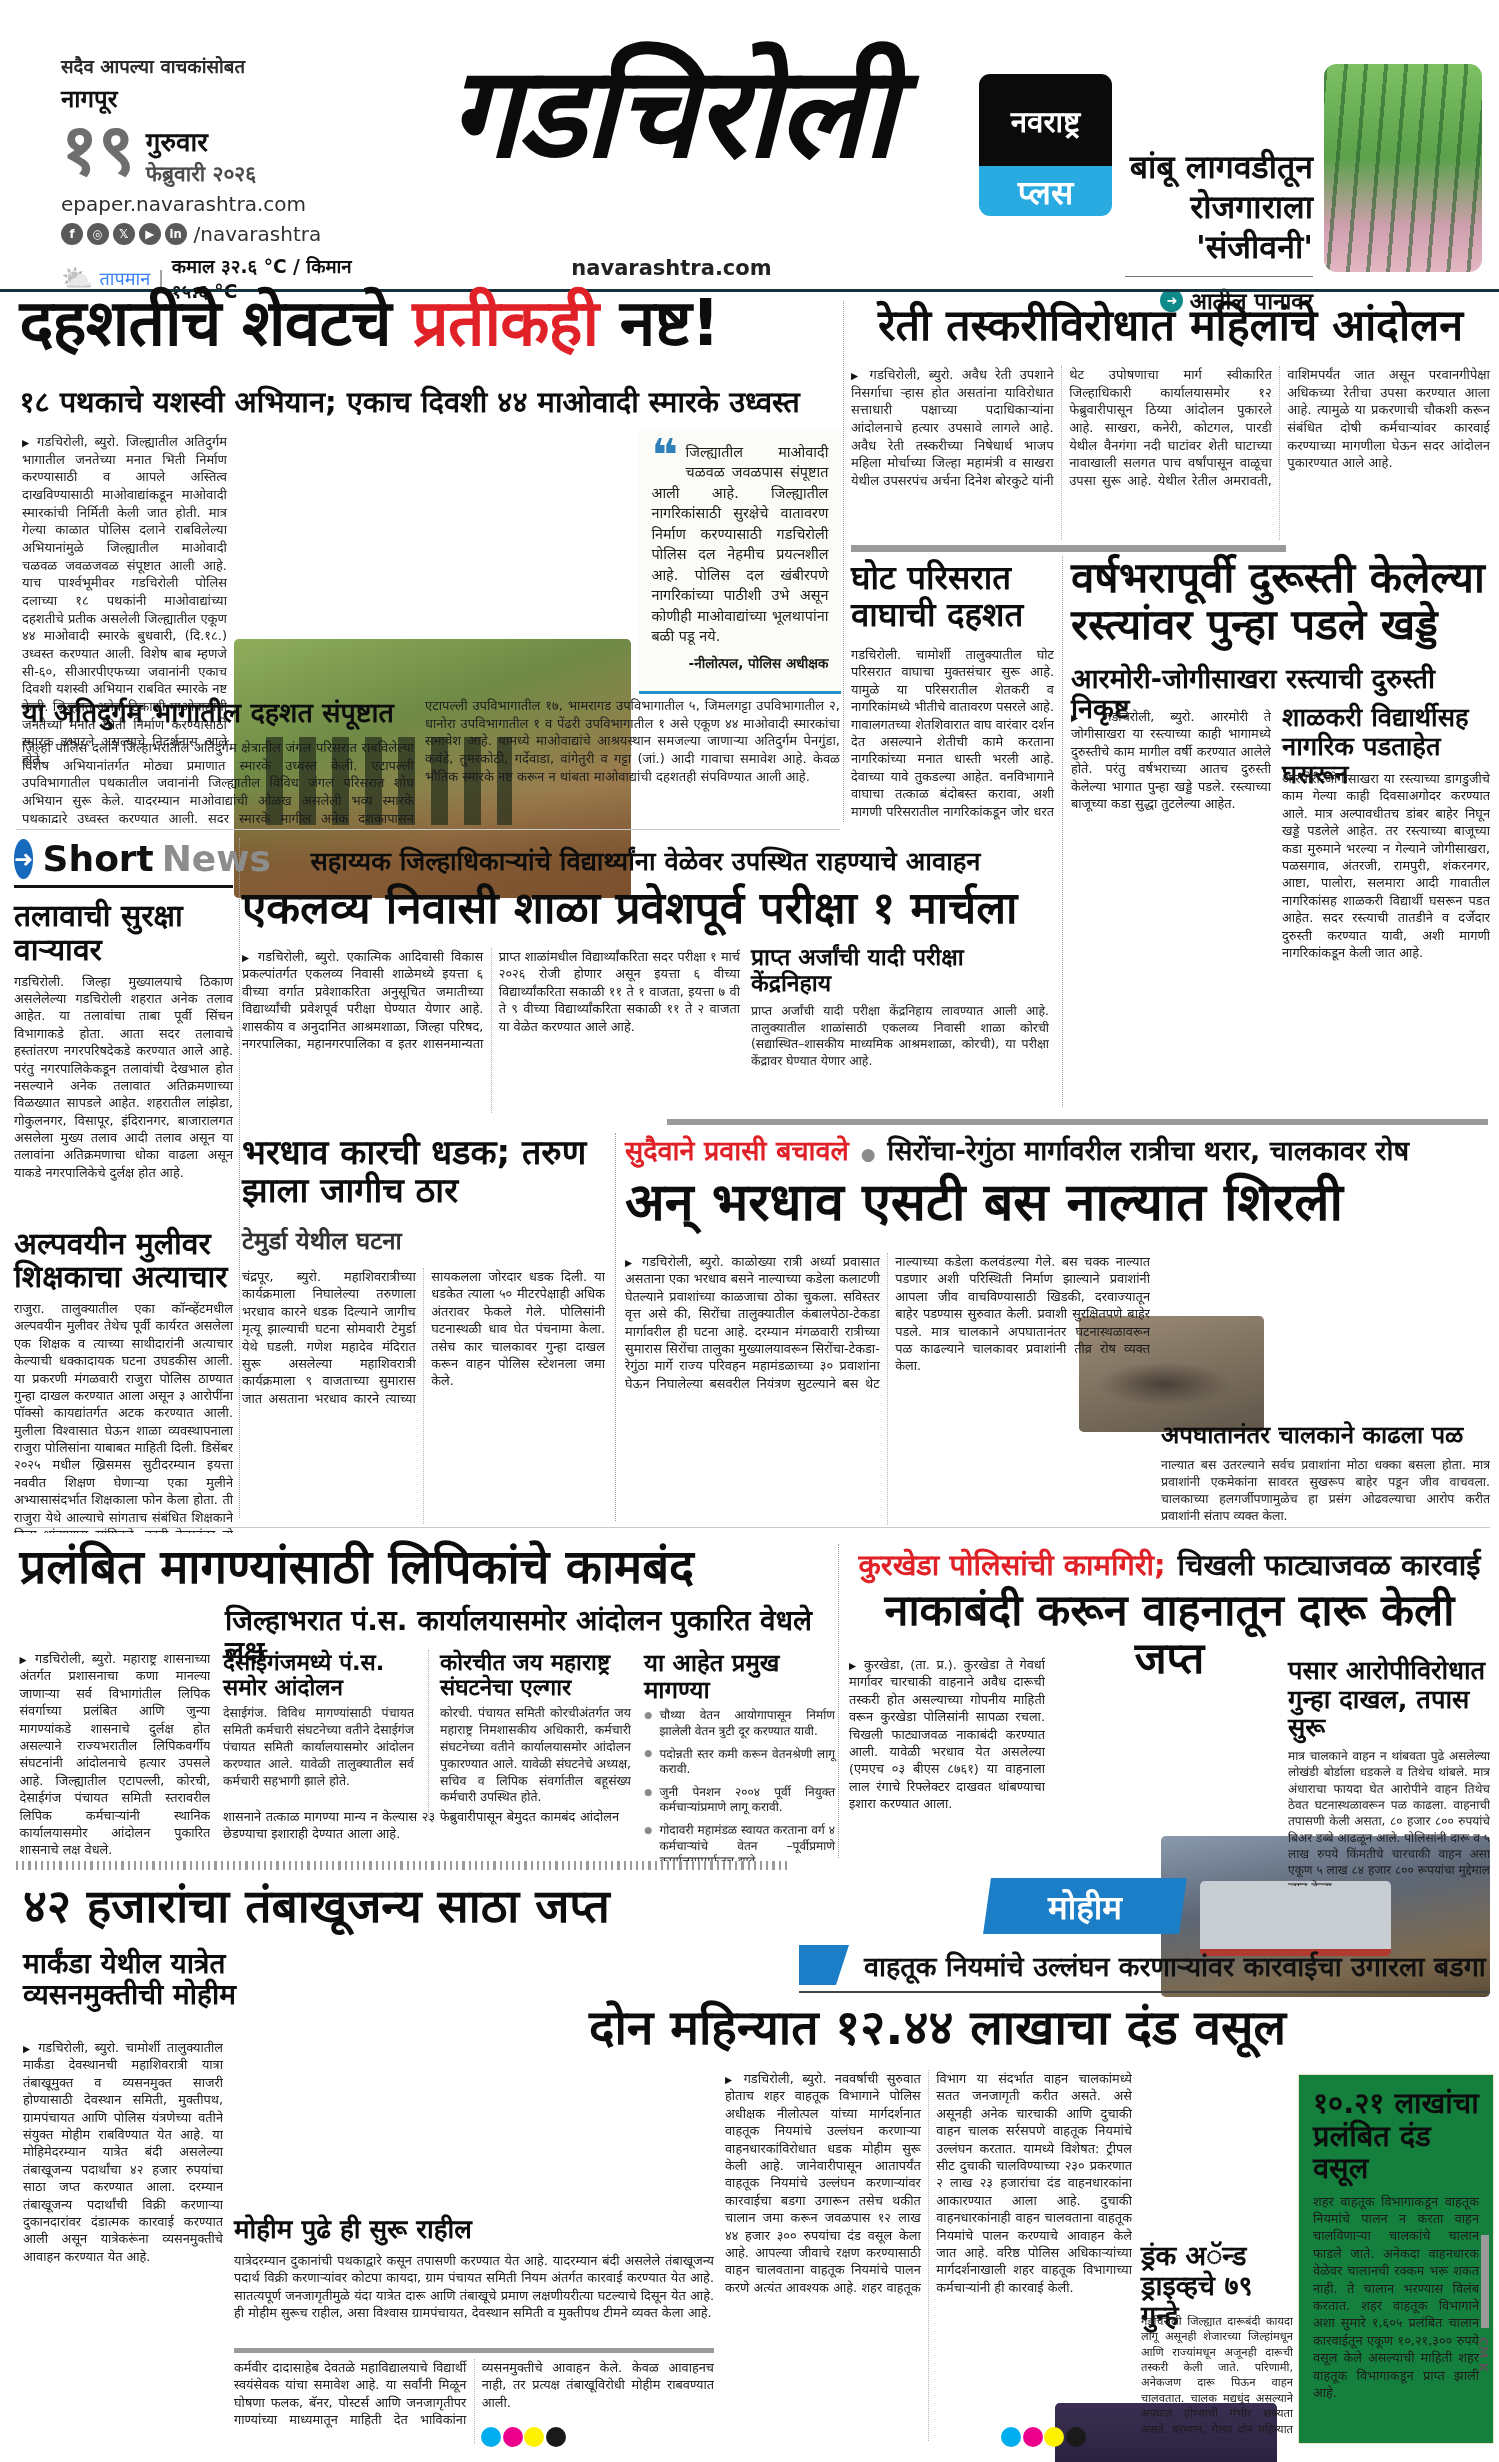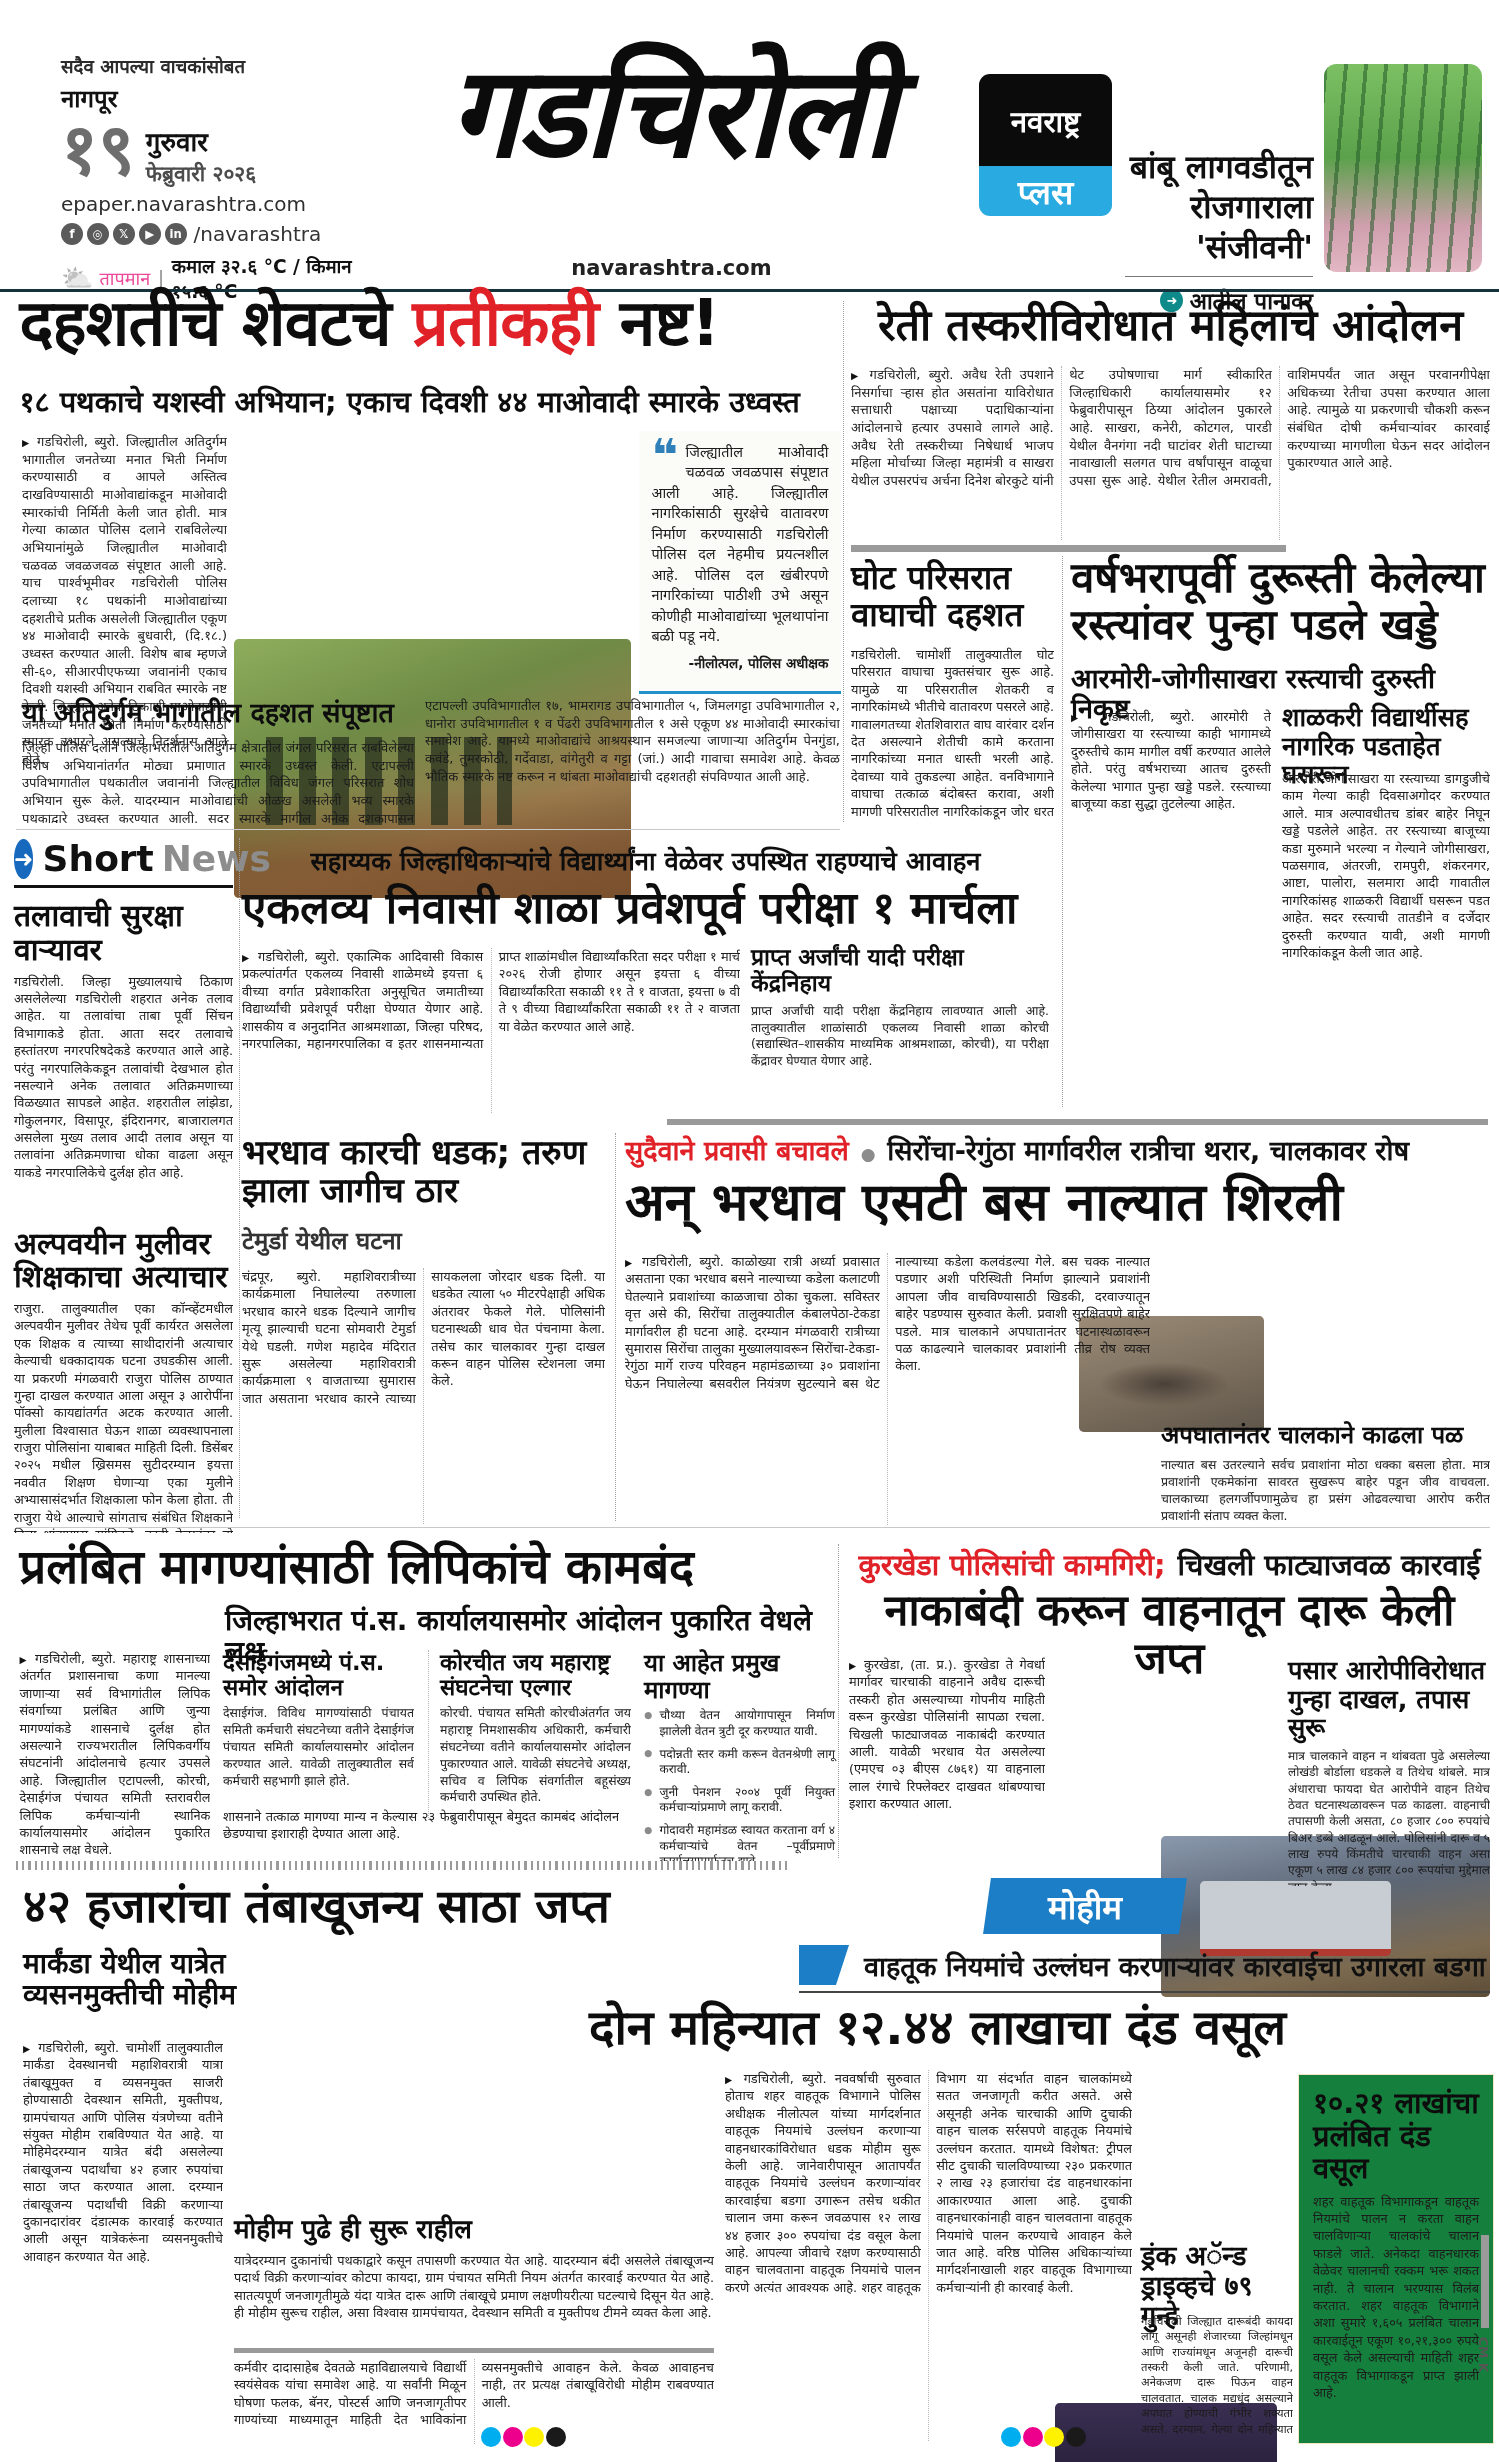--- a/index.html
+++ b/index.html
@@ -52,21 +52,21 @@
     <div style="display:flex;align-items:center;margin-top:6.2px;">
       <span class="soc">f</span>
       <span class="soc">◎</span>
       <span class="soc">𝕏</span>
       <span class="soc">▶</span>
       <span class="soc">in</span>
       <span style="font-size:20px;color:#333;margin-left:3.1px;">/navarashtra</span>
     </div>
     <div style="display:flex;align-items:center;margin-top:6.2px;">
       <span style="font-size:26px;filter:grayscale(1);">⛅</span>
-      <span style="font-size:18px;color:#ec4899;margin-left:6.2px;">तापमान</span>
+      <span style="font-size:18px;color:#3b82f6;margin-left:6.2px;">तापमान</span>
       <span style="font-size:18px;color:#888;margin:0 7.8px;">|</span>
       <span style="font-size:18.6px;font-weight:600;color:#111;">कमाल ३२.६ °C / किमान १५.६ °C</span>
     </div>
   </div>
 
   <div class="abs" style="left:365px;top:47px;width:613px;text-align:center;">
     <div style="font-size:126px;font-weight:800;color:#0b0b0b;line-height:1.05;letter-spacing:-1.6px;font-style:italic;">गडचिरोली</div>
   </div>
   <div class="abs" style="left:979px;top:74px;width:133px;">
     <div style="background:#0b0b0b;border-radius:11px 11px 0 0;height:92px;display:flex;align-items:center;justify-content:center;">

